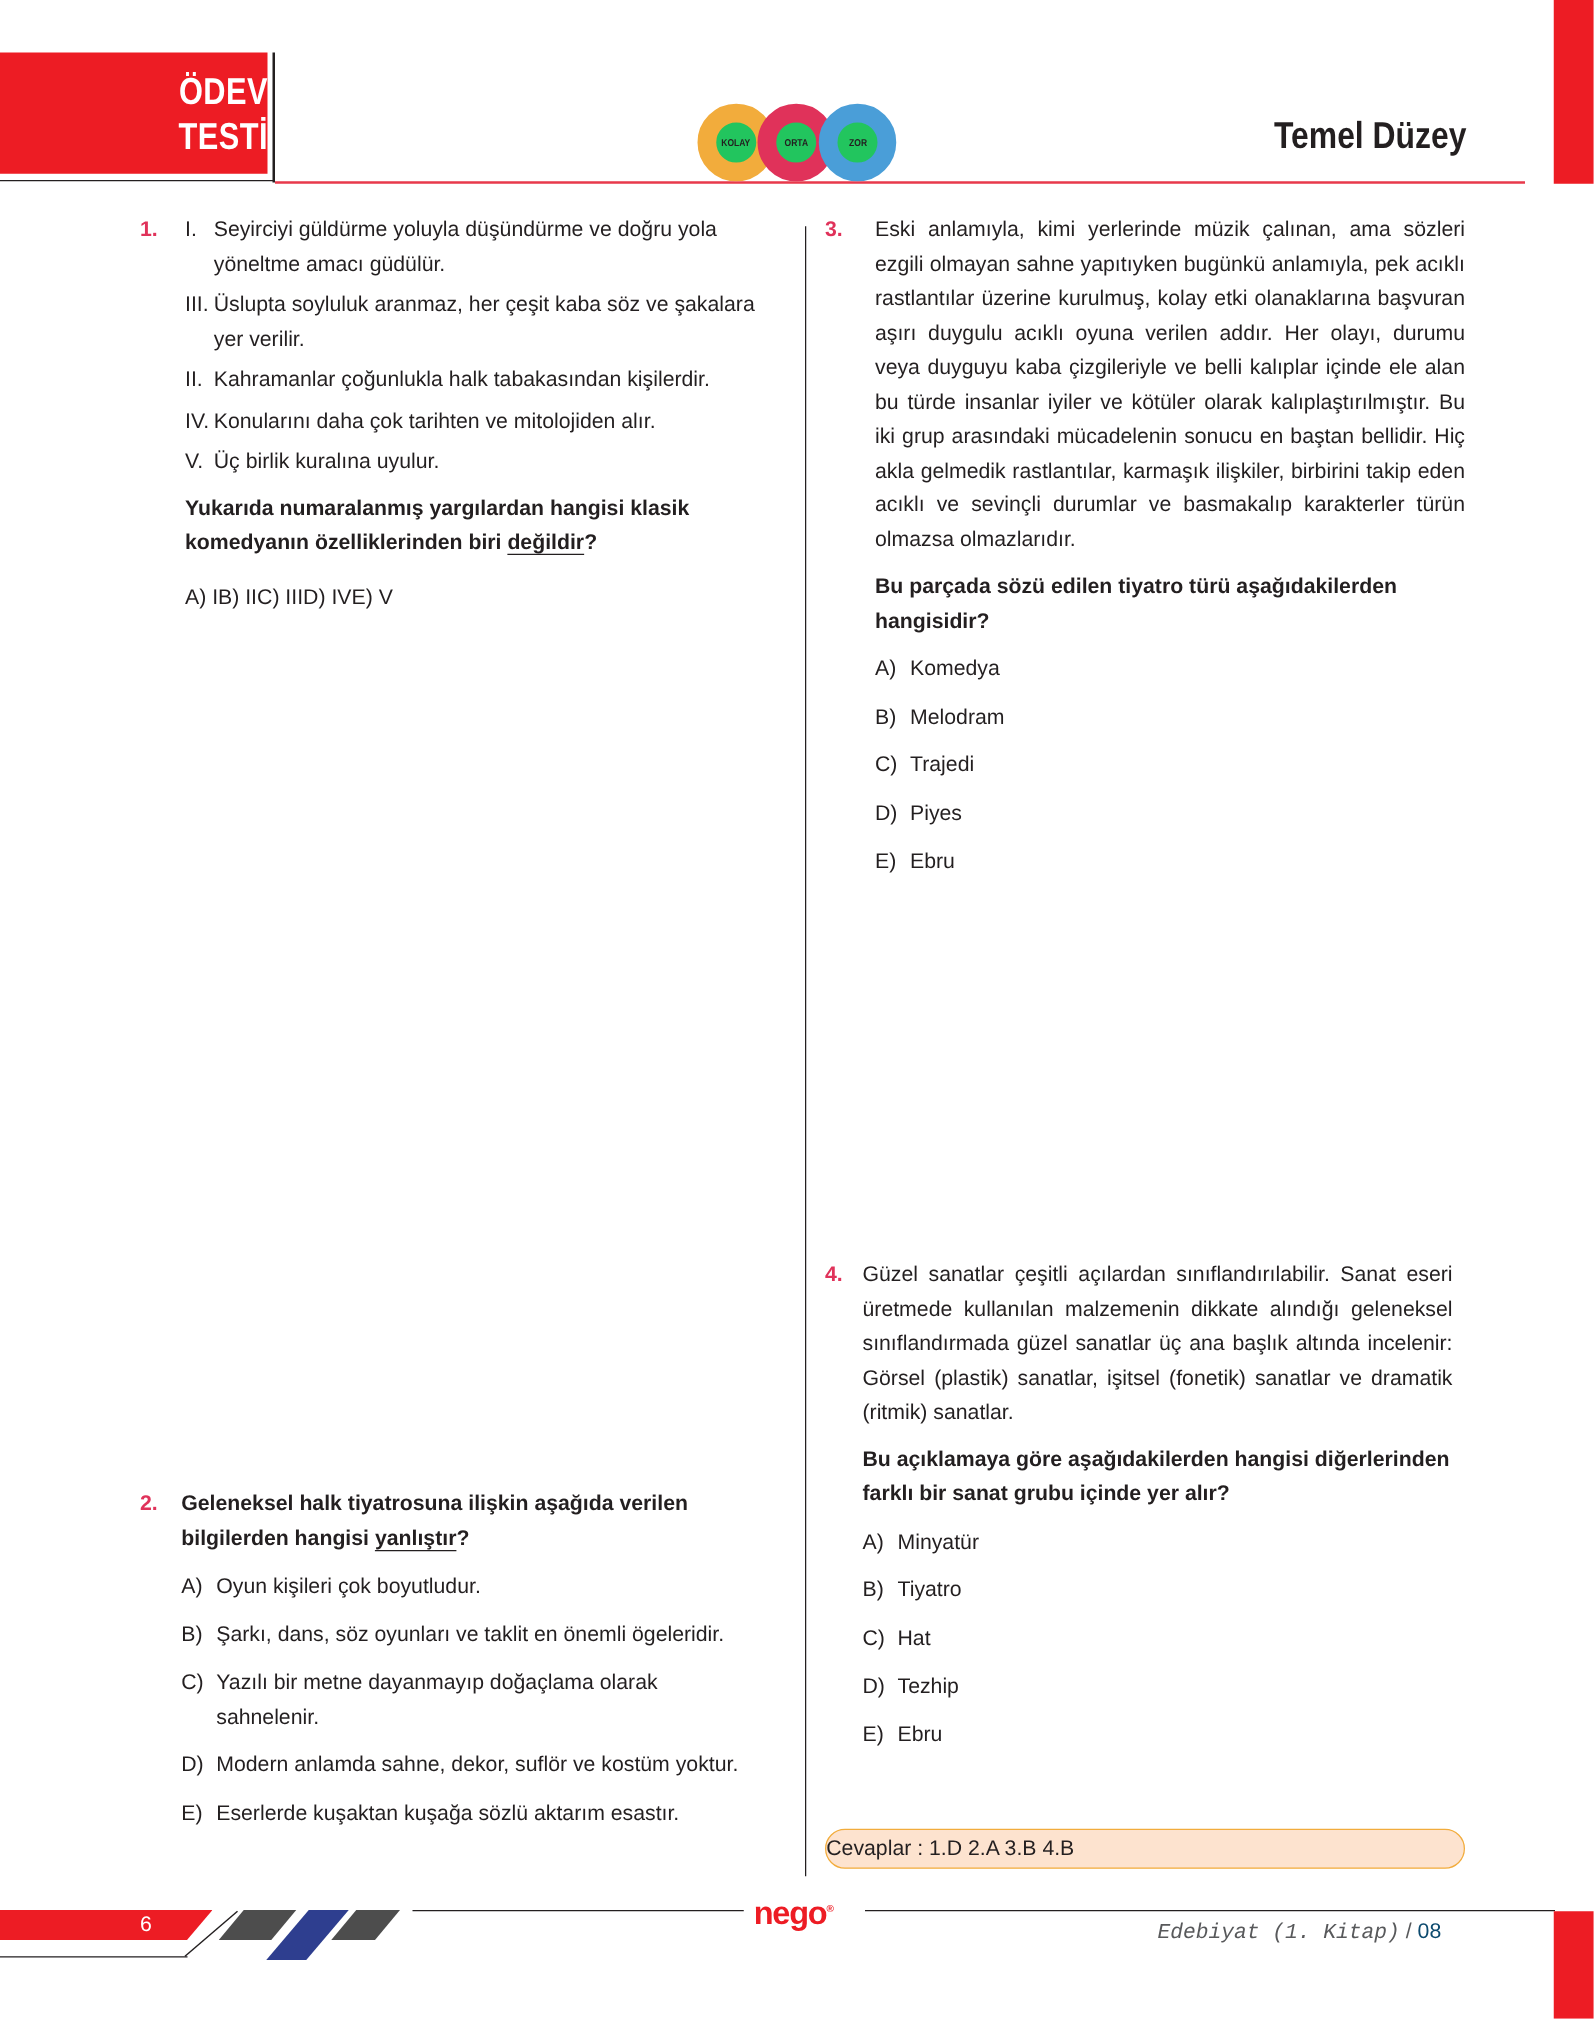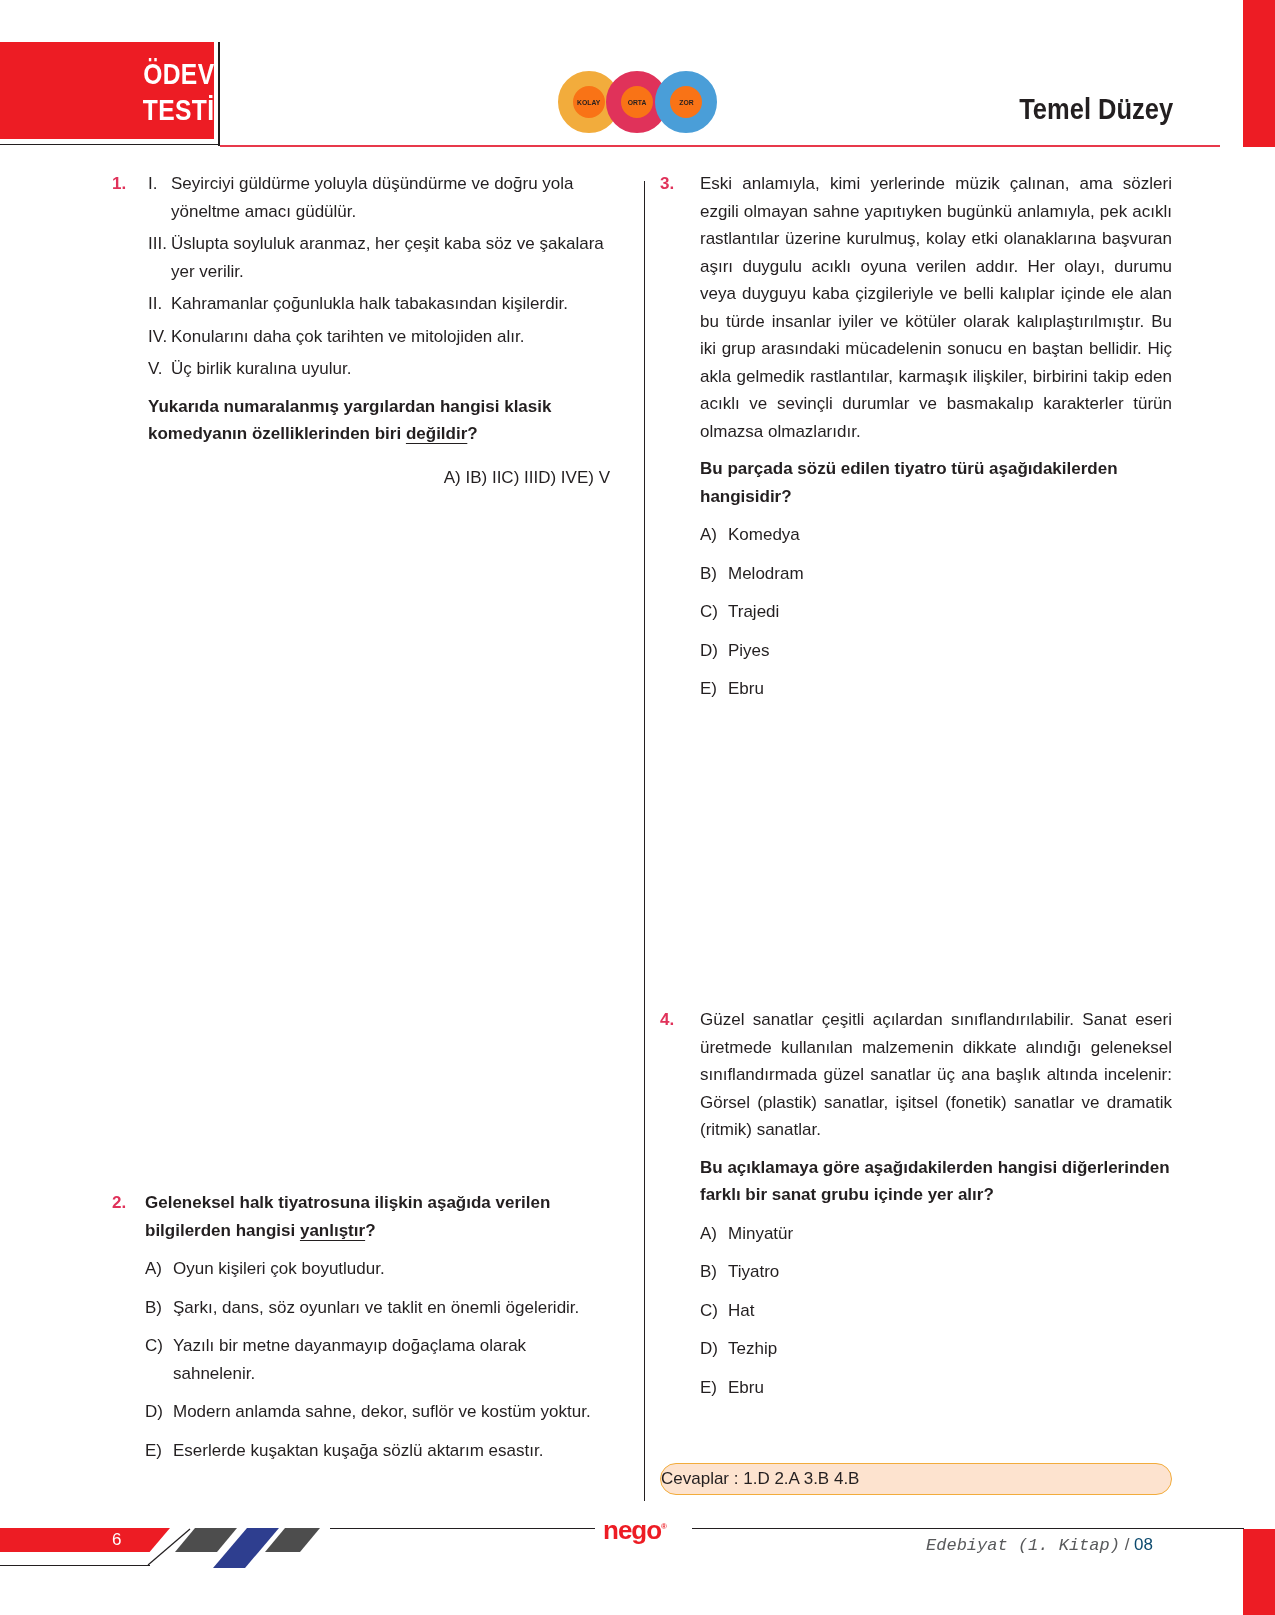--- a/index.html
+++ b/index.html
@@ -14,41 +14,41 @@
                font-family: "Liberation Sans", sans-serif; font-weight: bold; font-size: 30px; line-height: 36px;
                letter-spacing: 0.5px; transform: scaleX(0.82); transform-origin: right top; }
   .hdr-line { position: absolute; left: 220px; top: 145px; width: 1000px; height: 2px; background: #e8394b; }
   .right-bar-top { position: absolute; left: 1243px; top: 0; width: 32px; height: 147px; background: #ed1c24; }
   .right-bar-bottom { position: absolute; left: 1243px; top: 1529px; width: 32px; height: 86px; background: #ed1c24; }
   .level-title { position: absolute; right: 102px; top: 92px; font-weight: bold; font-size: 30px;
                  color: #231f20; transform: scaleX(0.85); transform-origin: right top; }
 
   
   .levels { position: absolute; left: 558px; top: 71px; width: 170px; height: 62px; }
-  .ring { position: absolute; top: 0; width: 62px; height: 62px; border-radius: 50%;
-          box-sizing: border-box; border: 15px solid; background: #f97316; display:flex;
+  .ring { position: absolute; top: 12px; width: 62px; height: 62px; border-radius: 50%;
+          box-sizing: border-box; border: 15px solid; background: #22c55e; display:flex;
           align-items:center; justify-content:center; }
   .ring span { font-size: 8px; font-weight: bold; color: #231f20; transform: scaleX(0.85); }
   .ring.kolay { left: 0; border-color: #f2ac3c; z-index: 1; }
   .ring.orta { left: 48px; border-color: #e0325a; z-index: 2; }
   .ring.zor { left: 97px; border-color: #4a9ed8; z-index: 3; }
 
   
   .col-divider { position: absolute; left: 644px; top: 181px; width: 1px; height: 1320px; background: #231f20; }
 
   
   .q { position: absolute; font-size: 17px; line-height: 27.5px; }
   .q .num { position: absolute; left: 0; top: 0; color: #e0325a; font-weight: bold; }
   .q .body { position: absolute; left: 40px; top: 0; width: 470px; }
   .roman { display: flex; margin-bottom: 5px; }
   .roman .rn { width: 23px; flex: none; }
   .roman .rt { flex: 1; }
   .stem { font-weight: bold; margin-top: 10px; }
   .ul { text-decoration: underline; text-underline-offset: 4px; }
-  .opts-inline { display: flex; justify-content: flex-end; margin-top: 16px; }
+  .opts-inline { display: flex; justify-content: flex-start; margin-top: 16px; }
   .opt { display: flex; margin-top: 11px; }
   .opt .ol { width: 28px; flex: none; }
   .para { text-align: justify; }
 
   
   .answers { position: absolute; left: 660px; top: 1463px; width: 512px; height: 32px;
              background: #fde3cf; border: 1.5px solid #f2ac3c; border-radius: 16px;
              box-sizing: border-box; text-align: left; font-size: 17px; line-height: 29px; }
 
   
@@ -182,21 +182,21 @@
       </div>
     <div class="opt">
         <span class="ol">E)</span>
         <span>Ebru</span>
       </div>
   </div>
 </div>
 
 <div class="q" style="left:660px; top:1006px;">
   <div class="num">4.</div>
-  <div class="body" style="left:40px; width:472px;">
+  <div class="body" style="left:30px; width:472px;">
     <div class="para">Güzel sanatlar çeşitli açılardan sınıflandırılabilir. Sanat eseri üretmede kullanılan malzemenin dikkate alındığı geleneksel sınıflandırmada güzel sanatlar üç ana başlık altında incelenir: Görsel (plastik) sanatlar, işitsel (fonetik) sanatlar ve dramatik (ritmik) sanatlar.</div>
     <div class="stem">Bu açıklamaya göre aşağıdakilerden hangisi diğerlerinden farklı bir sanat grubu içinde yer alır?</div>
     <div style="margin-top:5px;"></div>
     <div class="opt">
         <span class="ol">A)</span>
         <span>Minyatür</span>
       </div>
     <div class="opt">
         <span class="ol">B)</span>
         <span>Tiyatro</span>

